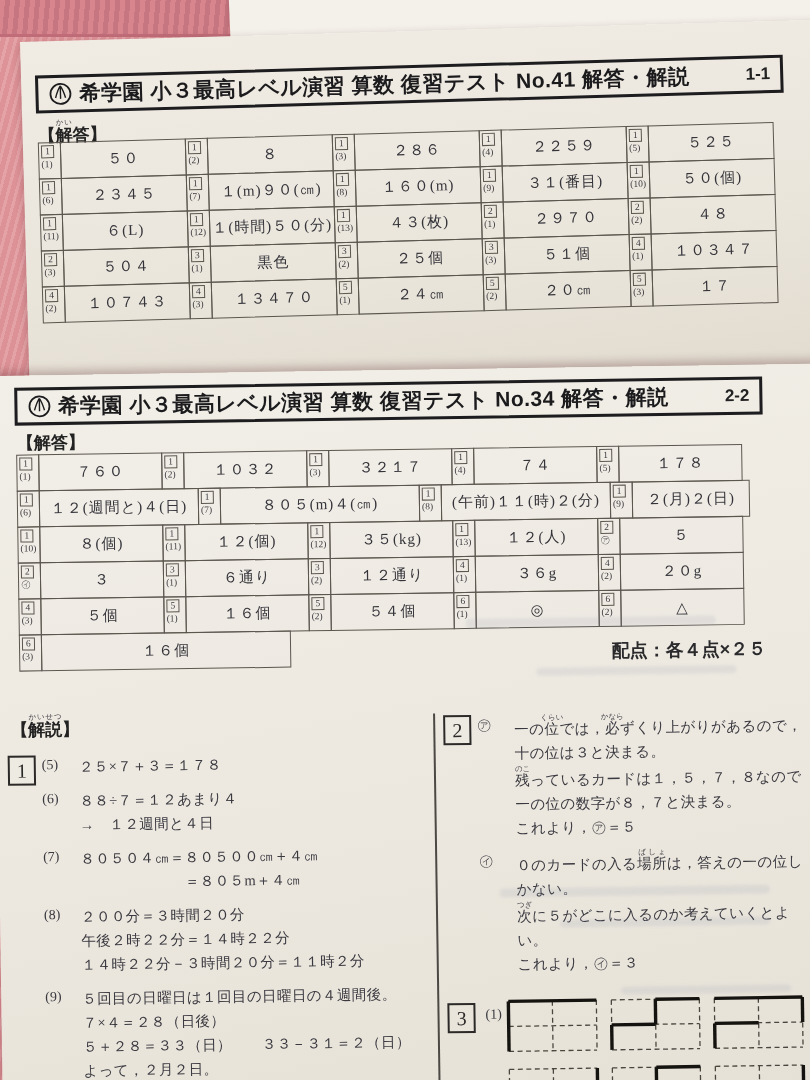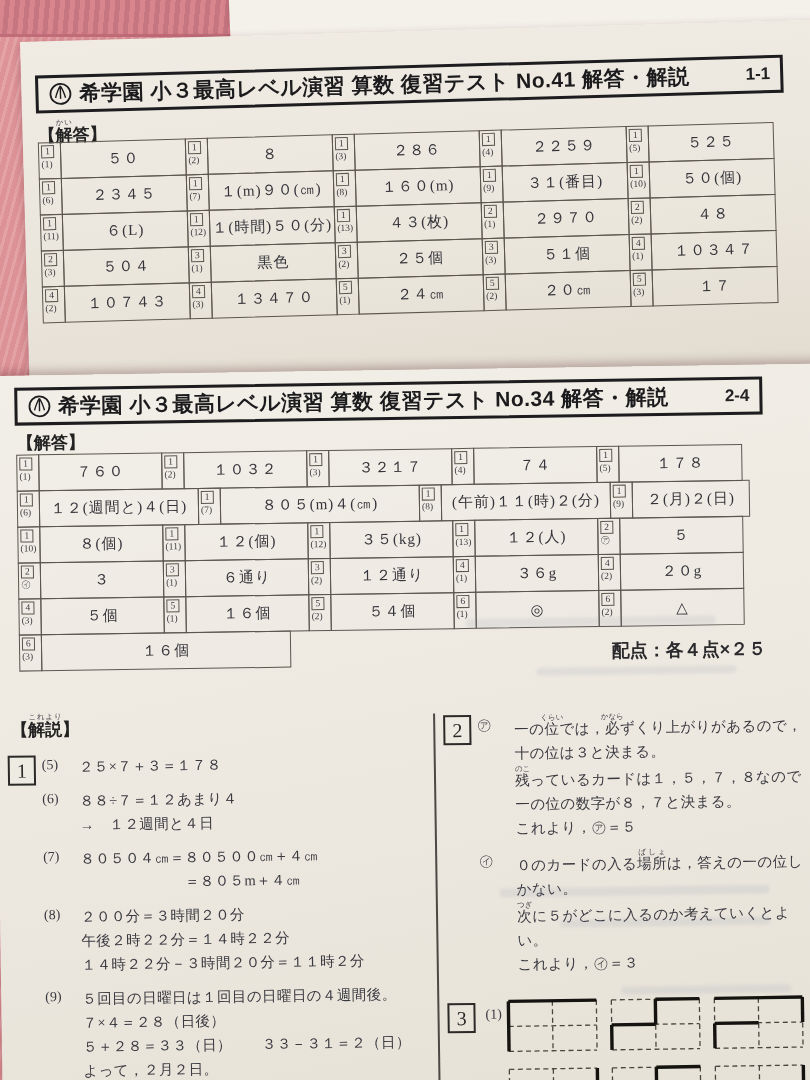--- a/index.html
+++ b/index.html
@@ -230,21 +230,21 @@
       </div>
   </div>
 
   <div class="sheet sheet2">
     <div class="hdr-box">
       <svg class="logo" width="24" height="24" viewBox="0 0 24 24">
         <circle cx="12" cy="12" r="10" fill="none" stroke="#1d1c1e" stroke-width="1.8"></circle>
         <path d="M7 16 C9 9 10 7 12 4 M12 17 C12 11 12 8 12 5 M17 16 C15 9 14 7 12 4" fill="none" stroke="#1d1c1e" stroke-width="1.4"></path>
       </svg>
       <span class="hdr-title">希学園 小３最高レベル演習 算数 復習テスト No.34 解答・解説</span>
-      <span class="hdr-page">2-4</span>
+      <span class="hdr-page">2-2</span>
     </div>
     <div class="ans-heading">【解答】</div>
     <div class="ans-table" id="table2">
         <div class="t-row">
           <div class="t-lab" style="width: 23px;">
             <span class="t-q">1</span>
             <span class="t-s">(1)</span>
           </div>
           <div class="t-val" style="width: 124px;">７６０</div>
           <div class="t-lab" style="width: 23px;">
@@ -374,21 +374,21 @@
         <div class="t-row">
           <div class="t-lab" style="width: 23px;">
             <span class="t-q">6</span>
             <span class="t-s">(3)</span>
           </div>
           <div class="t-val" style="width: 250px;">１６個</div>
         </div>
       </div>
     <div class="haiten">配点：各４点×２５</div>
 
-    <div class="k-heading">【<ruby>解説<rt>これより</rt></ruby>】</div>
+    <div class="k-heading">【<ruby>解説<rt>かいせつ</rt></ruby>】</div>
     <div class="divider"></div>
 
     <div class="k-col-left">
       <div class="kbox">1</div>
       <div class="k-items" id="kaisetsu-left">
           <div class="k-item">
             <div class="k-label">(5)</div>
             <div class="k-lines">
               <div class="k-line">２５×７＋３＝１７８</div>
             </div>

